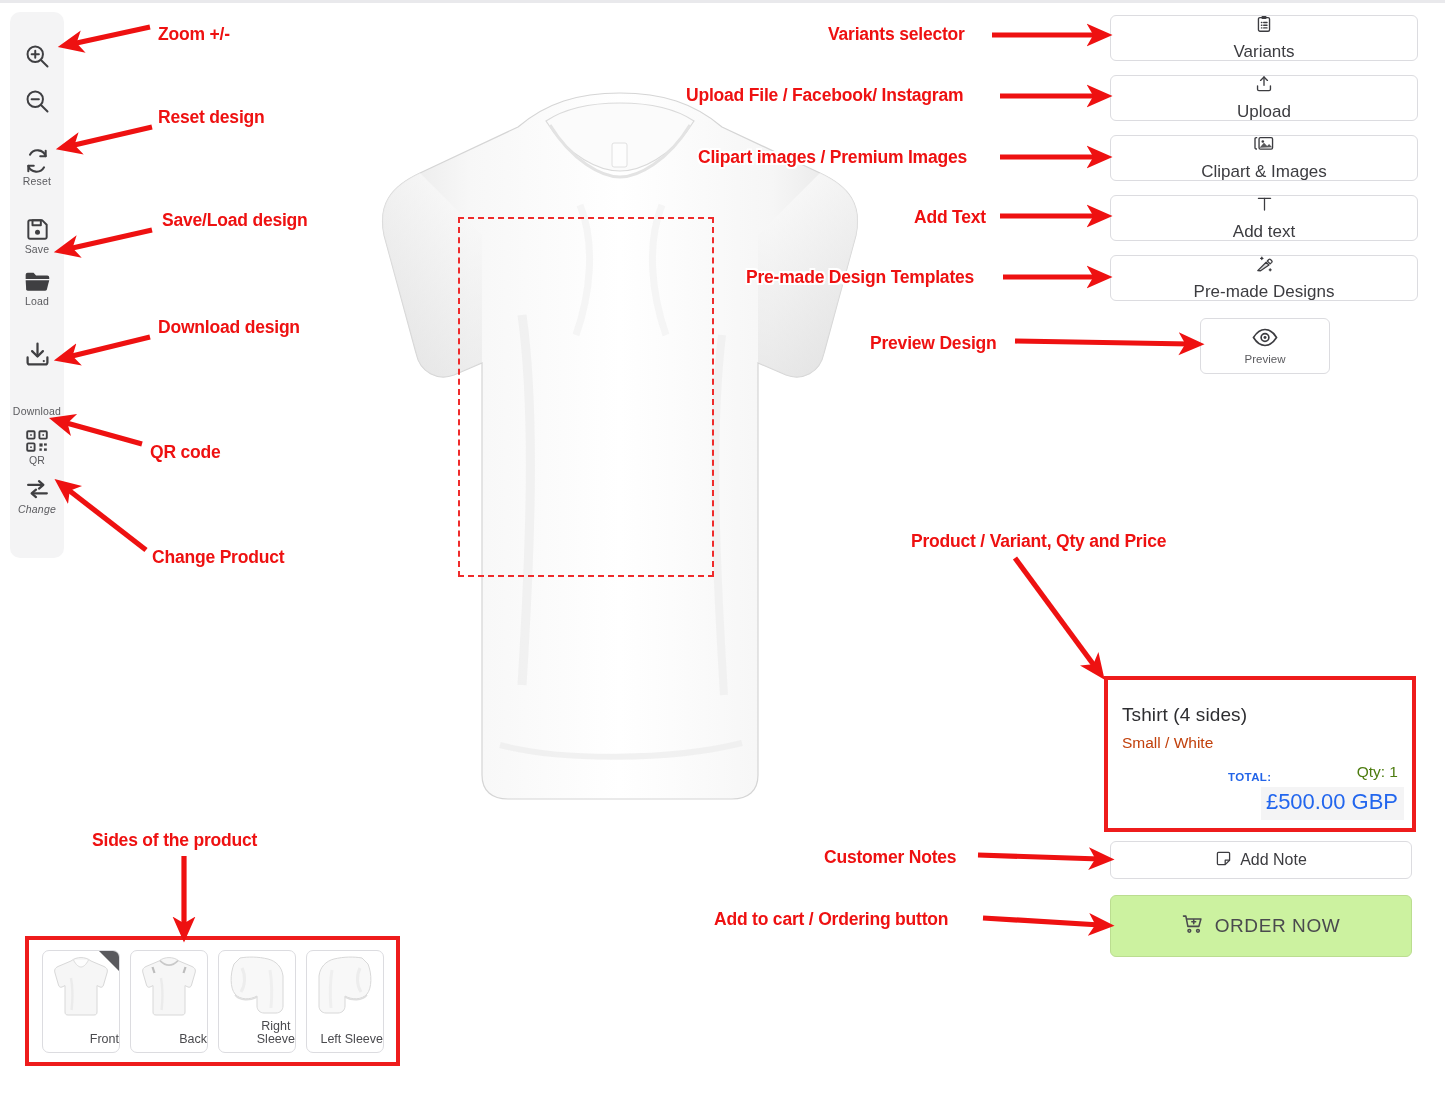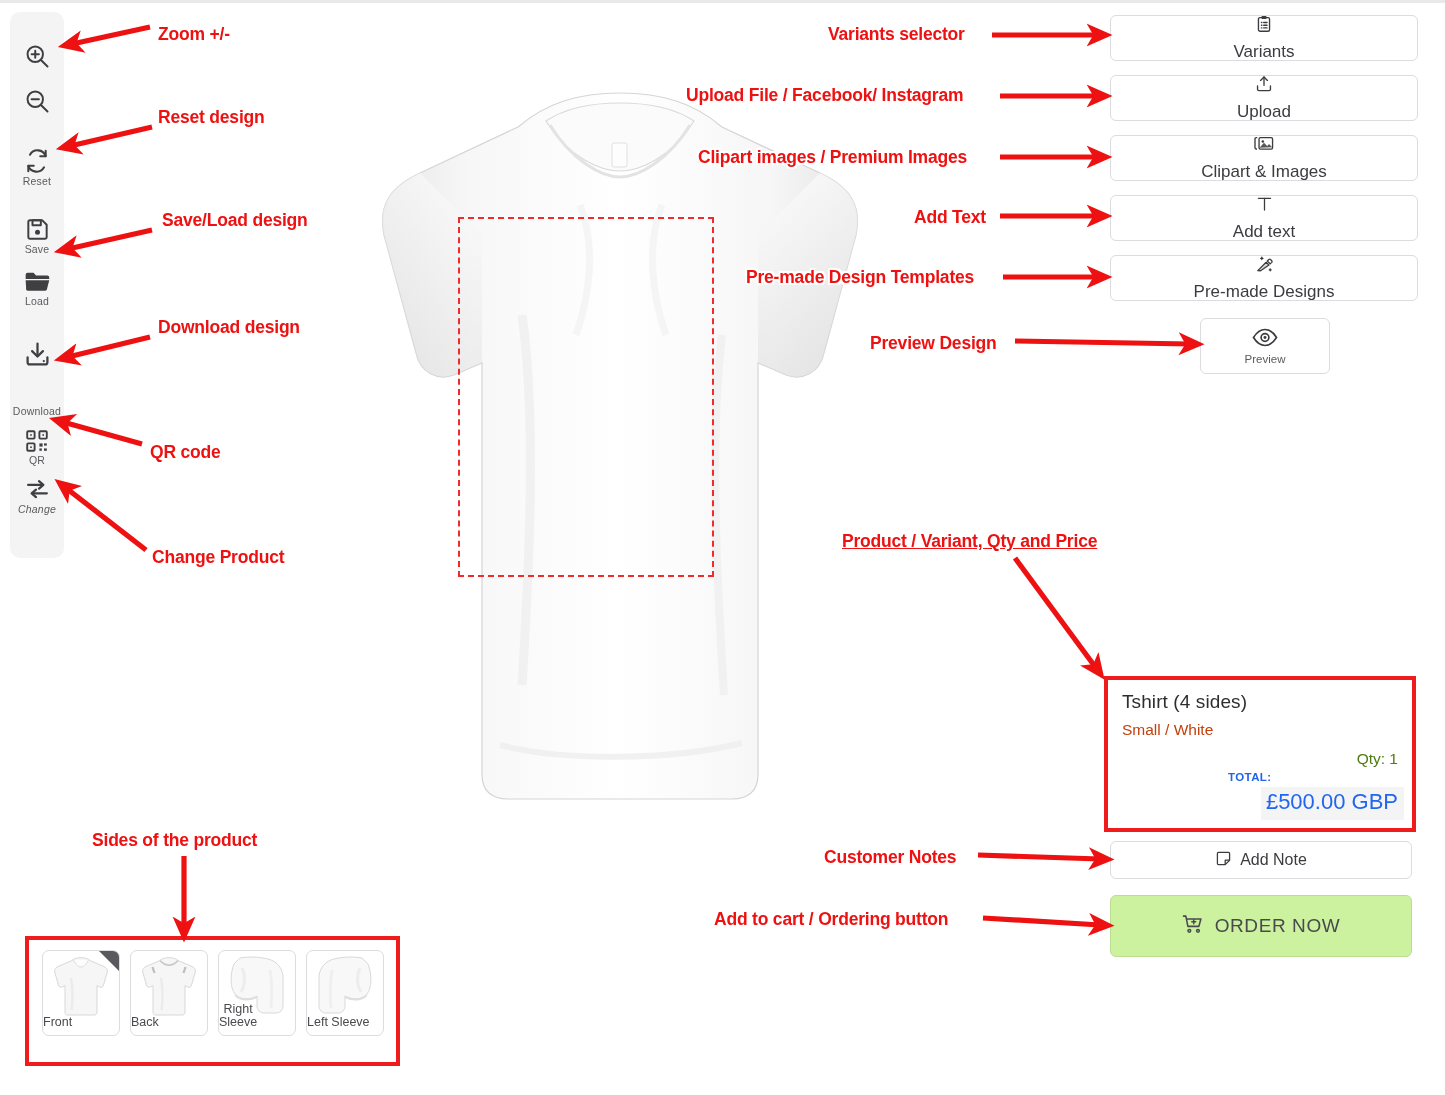--- a/index.html
+++ b/index.html
@@ -60,21 +60,21 @@
     position:absolute; left:1200px; top:318px; width:130px; height:56px;
     background:#fff; border:1px solid #dcdce0; border-radius:6px;
     display:flex; flex-direction:column; align-items:center; justify-content:center;
     cursor:pointer;
   }
   .preview-btn .plabel { font-size:11.5px; color:#5b5b5f; margin-top:2px; }
 
   
   .product-card {
     position:absolute; left:1104px; top:676px; width:312px; height:156px;
-    background:#fff; border:4px solid #ee1c1c; padding:11px 14px 0 14px;
+    background:#fff; border:4px solid #ee1c1c; padding:24px 14px 0 14px;
   }
   .pc-title { font-size:19px; color:#2e2e31; letter-spacing:.1px; }
   .pc-variant { font-size:15.5px; color:#c2410c; margin-top:8px; }
   .pc-qty { font-size:15.5px; color:#4d7c0f; text-align:right; margin-top:11px; }
   .pc-total-wrap { position:absolute; right:8px; bottom:8px; width:143px; background:#f4f4f5; }
   .pc-total-label {
     position:absolute; right:110px; top:-18px; width:70px;
     font-size:11.5px; font-weight:bold; color:#2264e8; letter-spacing:.4px;
     background:#fff; padding:2px 4px; border-radius:8px;
   }
@@ -93,24 +93,24 @@
     font-size:19px; color:#4a4a4e; letter-spacing:.6px; cursor:pointer;
   }
 
   
   .sides-box {
     position:absolute; left:25px; top:936px; width:375px; height:130px;
     border:4px solid #ee1c1c; background:#fff;
   }
   .sides-inner { display:flex; gap:10px; padding:10px 0 0 13px; }
   .thumb {
-    width:78px; height:86px; background:#fff;
+    width:78px; height:103px; background:#fff;
     border:1px solid #dcdce0; border-radius:7px;
     position:relative; display:flex; flex-direction:column;
-    align-items:flex-start; justify-content:flex-end; cursor:pointer; overflow:hidden;
+    align-items:flex-end; justify-content:flex-end; cursor:pointer; overflow:hidden;
   }
   .thumb .tname { font-size:12.5px; color:#4a4a4e; text-align:center; line-height:1.05; padding-bottom:6px; }
   .thumb .shirtimg { position:absolute; top:5px; left:50%; transform:translateX(-50%); }
   .corner-badge {
     position:absolute; right:0; top:0; width:0; height:0;
     border-top:20px solid #5a5a5e; border-left:20px solid transparent;
   }
 
   
   .anno {
@@ -475,18 +475,18 @@
   <div class="anno" style="left:158px; top:317px;">Download design</div>
   <div class="anno" style="left:150px; top:442px;">QR code</div>
   <div class="anno" style="left:152px; top:547px;">Change Product</div>
 
   <div class="anno" style="left:828px; top:24px;">Variants selector</div>
   <div class="anno" style="left:686px; top:85px;">Upload File / Facebook/ Instagram</div>
   <div class="anno" style="left:698px; top:147px;">Clipart images / Premium Images</div>
   <div class="anno" style="left:914px; top:207px;">Add Text</div>
   <div class="anno" style="left:746px; top:267px;">Pre-made Design Templates</div>
   <div class="anno" style="left:870px; top:333px;">Preview Design</div>
-  <div class="anno" style="left:842px; top:531px;text-decoration:underline;">Product / Variant, Qty and Price</div>
+  <div class="anno" style="left:911px; top:531px;">Product / Variant, Qty and Price</div>
   <div class="anno" style="left:824px; top:847px;">Customer Notes</div>
   <div class="anno" style="left:714px; top:909px;">Add to cart / Ordering button</div>
   <div class="anno" style="left:92px;  top:830px;">Sides of the product</div>
 
 </div>
 
 </body></html>

